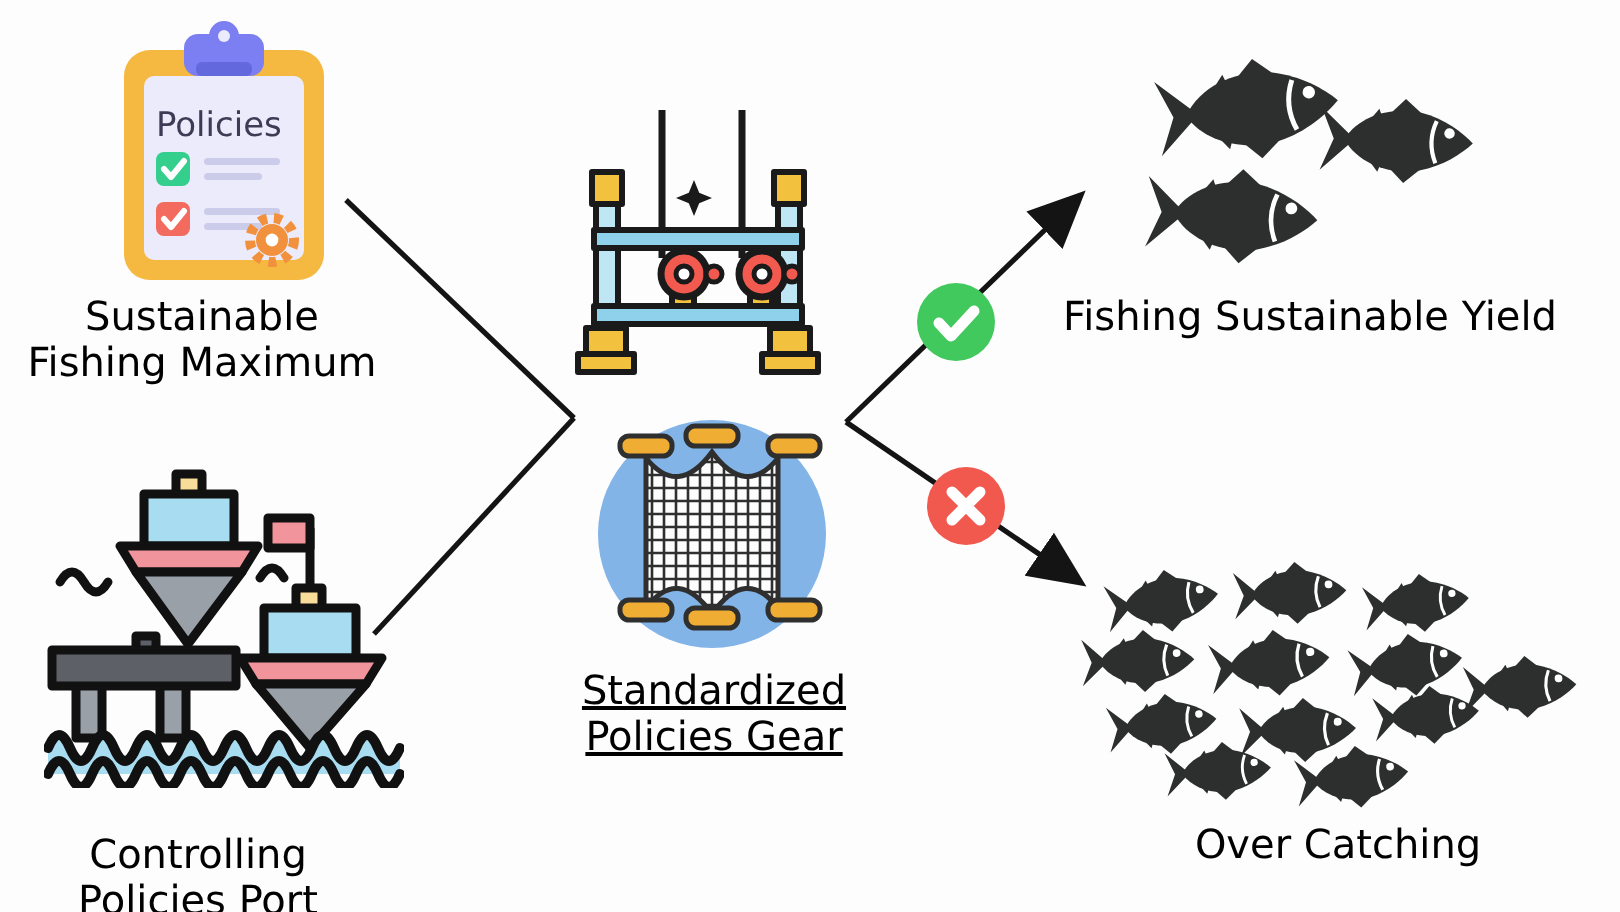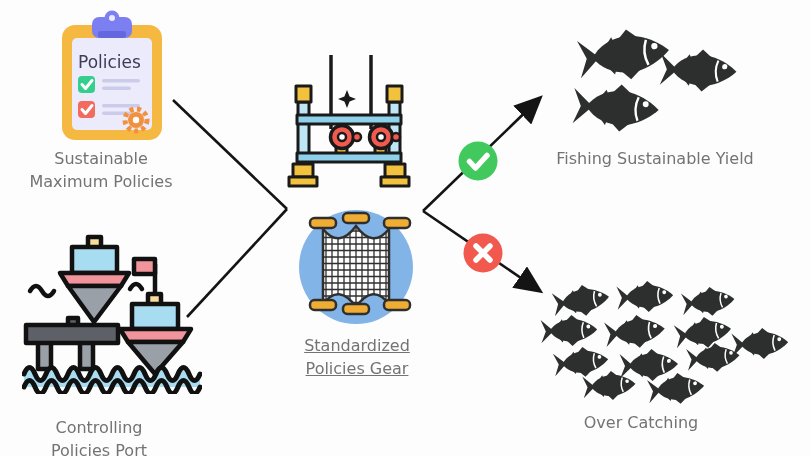--- a/index.html
+++ b/index.html
@@ -5,21 +5,21 @@
   * { margin:0; padding:0; box-sizing:border-box; }
   html,body { background:#fdfdfd; }
   .stage {
     position:relative; width:810px; height:456px; overflow:hidden;
     background:#fdfdfd; color:#1c1c1c;
     font-family:"DejaVu Sans","Liberation Sans",sans-serif;
   }
   .abs { position:absolute; }
   .label {
     position:absolute; text-align:center;
-    font-size:16px; line-height:23px; color:#737373;
+    font-size:20px; line-height:23px; color:#000000;
   }
   .overlay { position:absolute; left:0; top:0; }
   .clip-title { font-size:17px; fill:#3c3c55; font-family:"DejaVu Sans","Liberation Sans",sans-serif; }
 </style>
 </head>
 <body>
 
 <div class="stage">
 
   <svg class="overlay" width="810" height="456" viewBox="0 0 810 456">
@@ -200,30 +200,30 @@
     <circle cx="20" cy="20" r="19.5" fill="#42c95e"></circle>
     <path d="M11.5,20.5 L17.5,27 L29,14.5" stroke="#ffffff" stroke-width="5.5" fill="none" stroke-linecap="round" stroke-linejoin="round"></path>
   </svg>
   <svg class="abs" style="left:463px; top:233px;" width="40" height="40" viewBox="0 0 40 40">
     <circle cx="20" cy="20" r="19.5" fill="#f2594e"></circle>
     <path d="M13,13 L27,27 M27,13 L13,27" stroke="#ffffff" stroke-width="5.5" fill="none" stroke-linecap="round"></path>
   </svg>
 
   <div class="label" style="left:0px; top:147px; width:202px;">
     <div>Sustainable</div>
-    <div>Maximum Policies</div>
+    <div>Fishing Maximum</div>
   </div>
 
   <div class="label" style="left:0px; top:396px; width:198px;margin-top:20px;">
     <div>Controlling</div>
     <div>Policies Port</div>
   </div>
 
   <div class="label" style="left:258px; top:334px; width:198px;text-decoration:underline;">
     <div>Standardized</div>
     <div>Policies Gear</div>
   </div>
 
   <div class="label" style="left:502px; top:147px; width:306px; white-space:nowrap;">Fishing Sustainable Yield</div>
 
-  <div class="label" style="left:532px; top:411px; width:218px;">Over Catching</div>
+  <div class="label" style="left:560px; top:411px; width:218px;">Over Catching</div>
 
 </div>
 
 </body></html>

